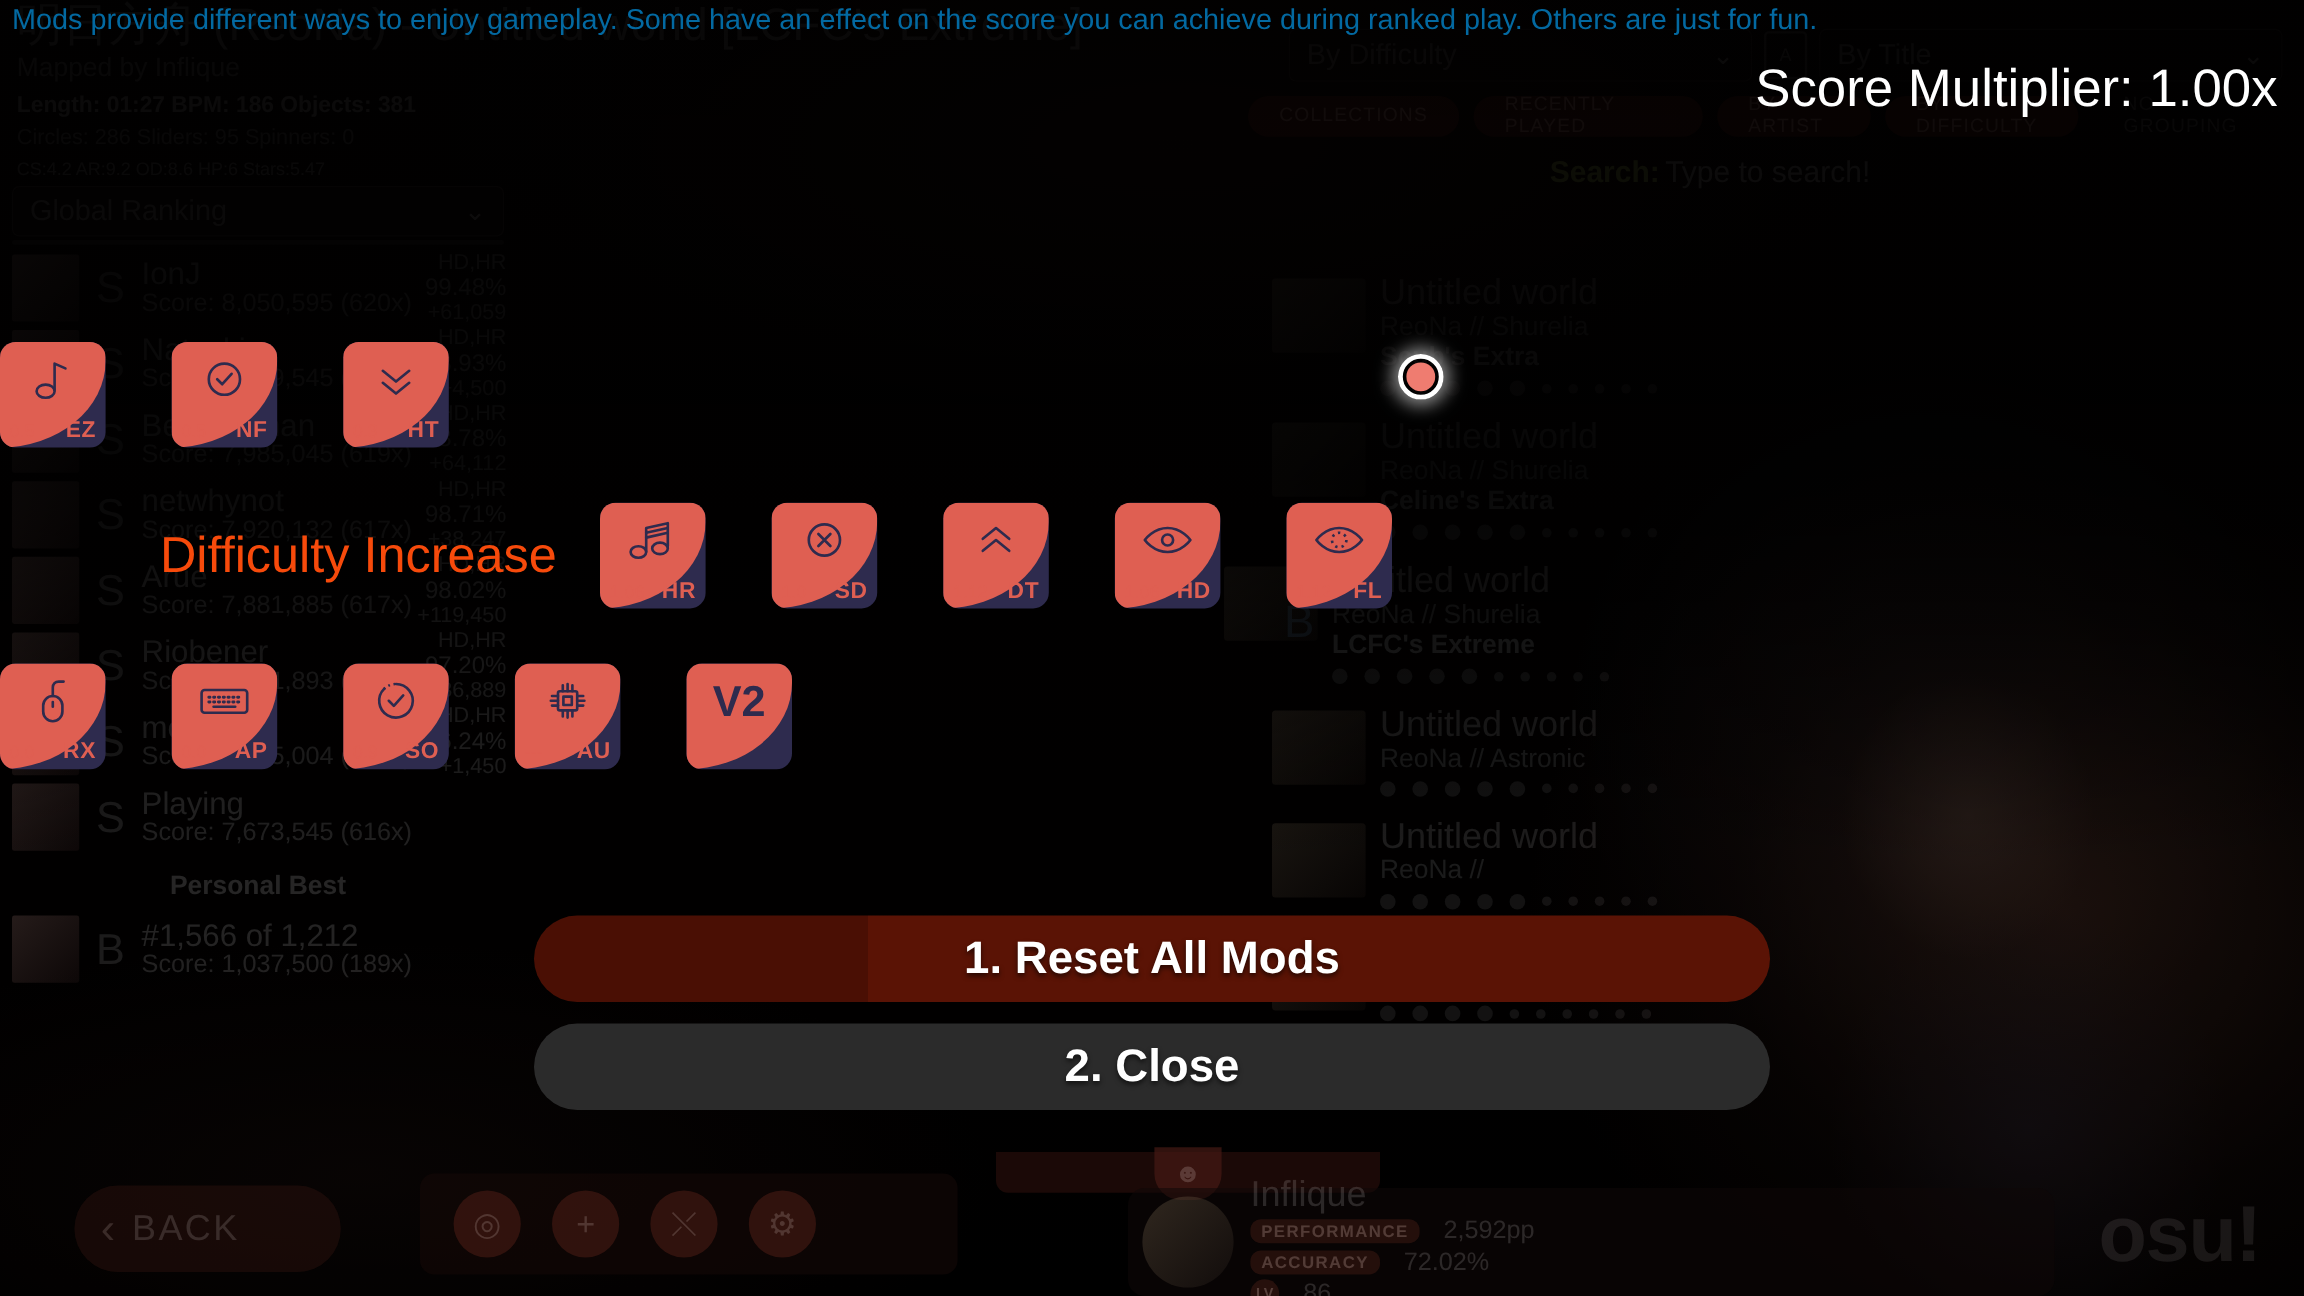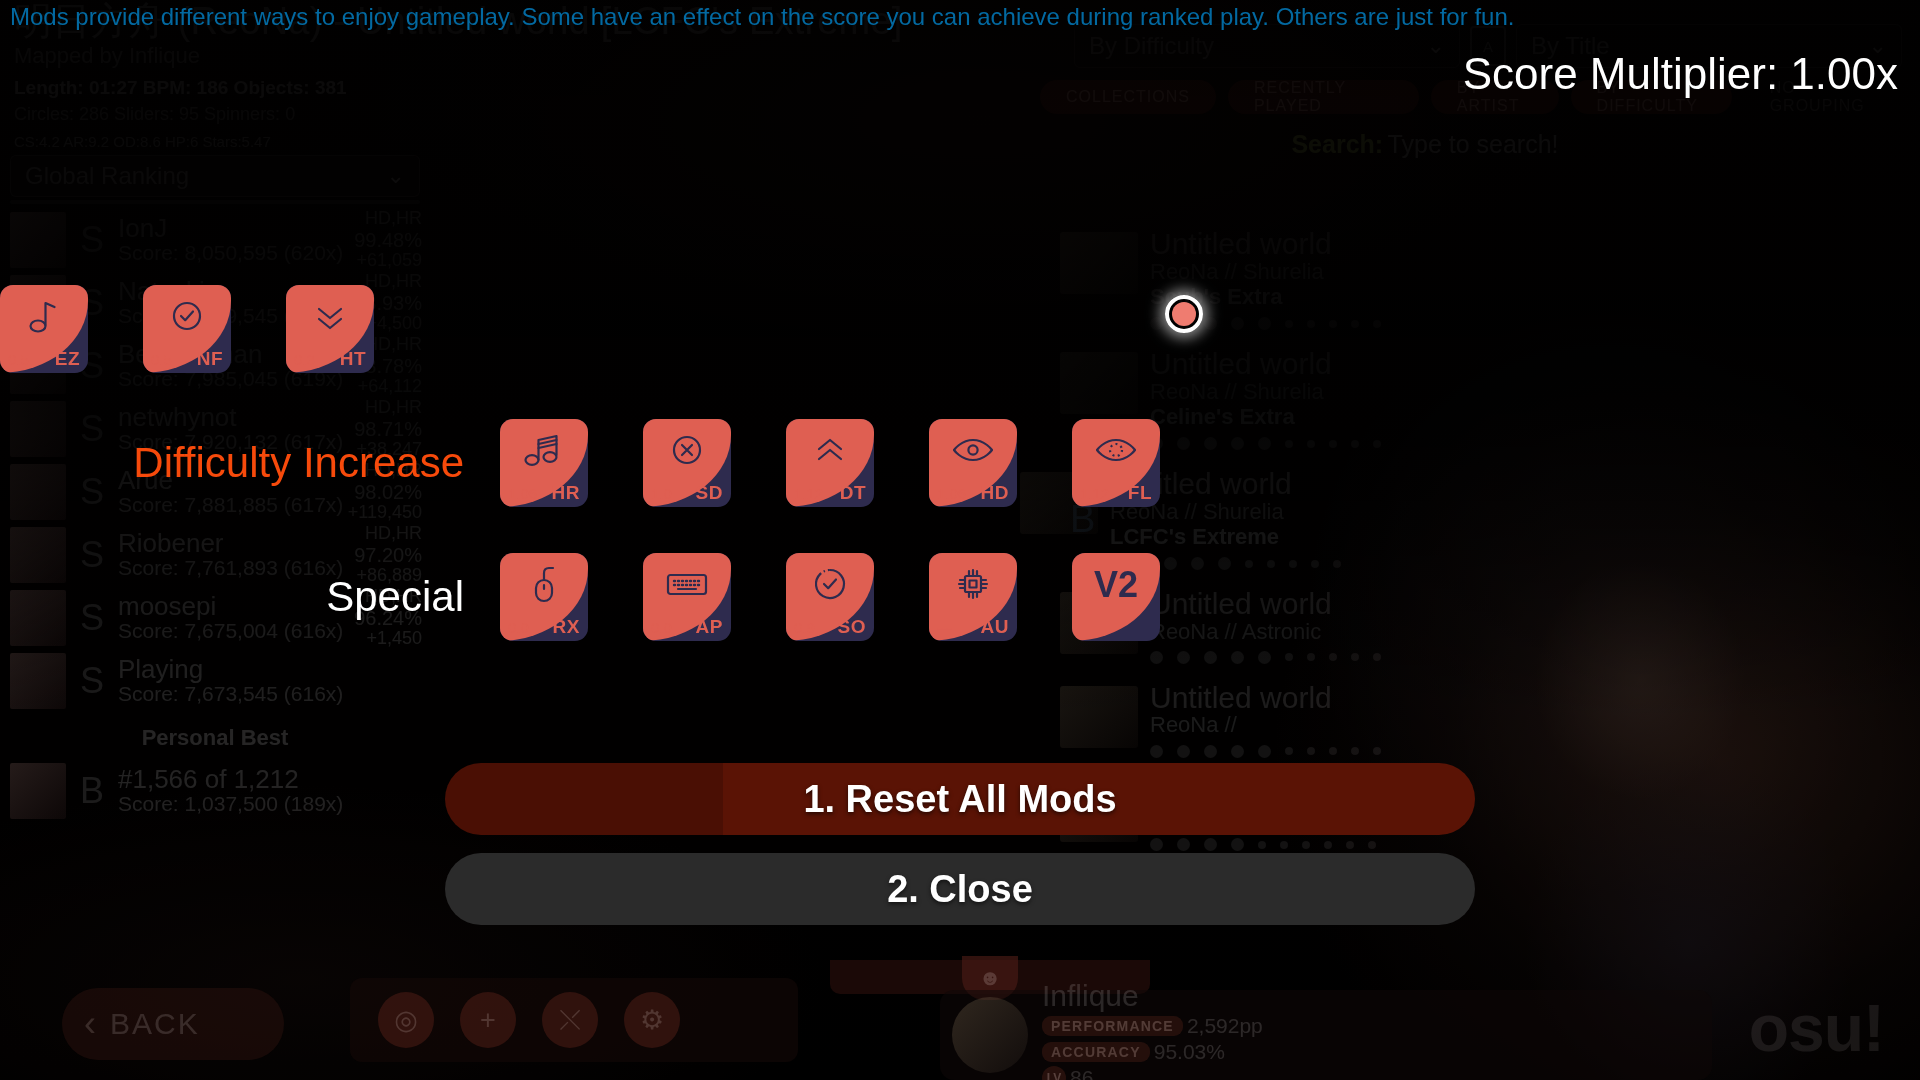--- a/index.html
+++ b/index.html
@@ -118,21 +118,21 @@
     background:rgba(60,20,16,0.45);border-radius:0 0 10px 10px;}
   .tb-chat .nub{position:absolute;left:50%;top:-4px;transform:translateX(-50%);
     width:56px;height:44px;border-radius:0 0 22px 22px;background:rgba(70,26,20,0.70);
     display:flex;align-items:center;justify-content:center;font-size:22px;color:rgba(215,195,190,0.22);}
   .tb-user{position:absolute;left:940px;top:30px;width:760px;height:90px;border-radius:14px;
     background:rgba(14,8,8,0.55);display:flex;align-items:center;padding-left:12px;gap:14px;}
   .tb-user .uav{width:76px;height:76px;border-radius:50%;
     background:linear-gradient(135deg,rgba(140,120,92,0.30),rgba(40,32,28,0.30));flex:none;}
   .tb-user .uinfo{display:flex;flex-direction:column;gap:2px;}
   .tb-user .unm{font-size:30px;color:rgba(230,225,225,0.16);line-height:1.05;}
-  .tb-user .urow{display:flex;align-items:center;gap:4px;}
+  .tb-user .urow{display:flex;align-items:center;gap:20px;}
   .tb-user .chip{font-size:14px;letter-spacing:1.2px;font-weight:bold;padding:2px 9px;border-radius:9px;
     background:rgba(110,46,34,0.28);color:rgba(230,200,192,0.24);}
   .tb-user .val{font-size:21px;color:rgba(228,222,222,0.17);}
   .tb-user .lvchip{width:24px;height:24px;border-radius:50%;background:rgba(110,46,34,0.30);
     display:flex;align-items:center;justify-content:center;font-size:12px;font-weight:bold;color:rgba(230,205,198,0.26);}
   .osu-logo{position:absolute;right:36px;bottom:14px;font-size:66px;font-weight:bold;
     color:rgba(225,220,220,0.10);letter-spacing:-1px;}
 
   
   #mod-overlay{position:absolute;inset:0;z-index:10;}
@@ -490,21 +490,21 @@
   <div class="tb-user">
     <div class="uav"></div>
     <div class="uinfo">
       <div class="unm">Inflique</div>
       <div class="urow">
         <span class="chip">PERFORMANCE</span>
         <span class="val">2,592pp</span>
       </div>
       <div class="urow">
         <span class="chip">ACCURACY</span>
-        <span class="val">95.03%</span>
+        <span class="val">72.02%</span>
       </div>
       <div class="urow">
         <span class="lvchip">LV</span>
         <span class="val">86</span>
       </div>
     </div>
   </div>
   <div class="osu-logo">osu!</div>
 </div>
 
@@ -626,21 +626,20 @@
               </svg>
             </div>
             <div class="foot">
               <span class="mx">1.12</span>
               <span class="ac">FL</span>
             </div>
           </div>
         </div>
       </div>
       <div class="mod-section">
-        <div class="ms-label special">Special</div>
         <div class="ms-mods">
           <div class="mod">
             <div class="lobe"></div>
             <div class="glyph">
               <svg width="34" height="40" viewBox="0 0 34 40">
                 <rect x="9" y="16" width="16" height="21" rx="8" stroke="#2e2b4e" fill="none" stroke-width="2.2" stroke-linecap="round" stroke-linejoin="round"></rect>
                 <path d="M17 21v4" stroke="#2e2b4e" fill="none" stroke-width="2.2" stroke-linecap="round" stroke-linejoin="round"></path>
                 <path d="M17 16V9c0-3 2-5 5-5h4" stroke="#2e2b4e" fill="none" stroke-width="2.2" stroke-linecap="round" stroke-linejoin="round"></path>
               </svg>
             </div>

